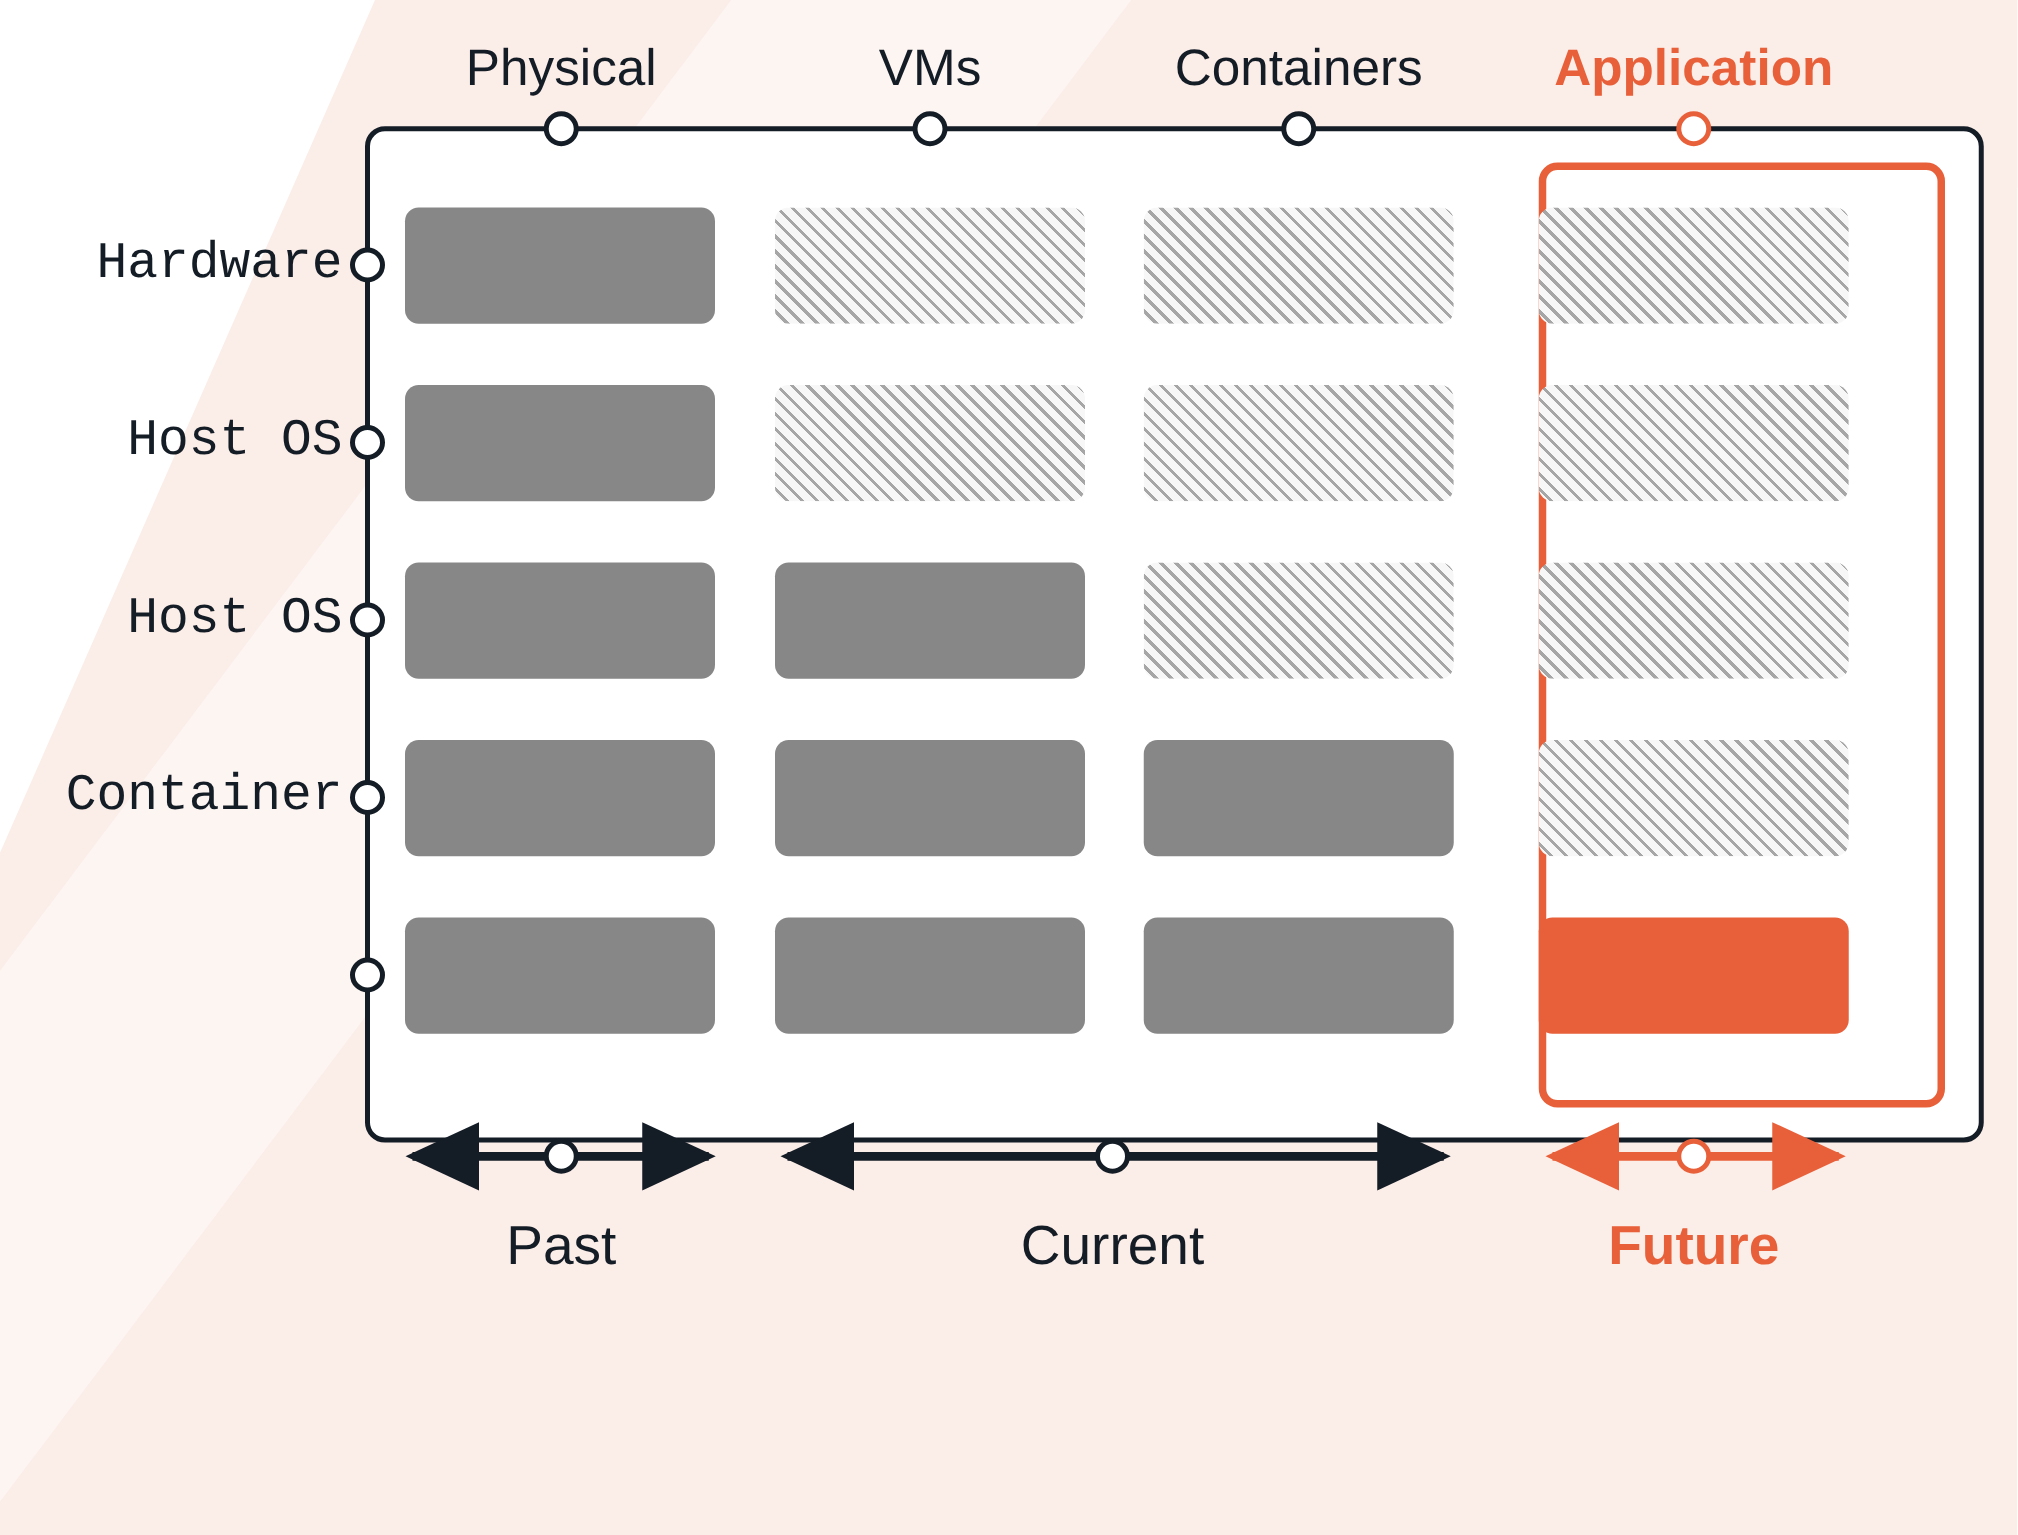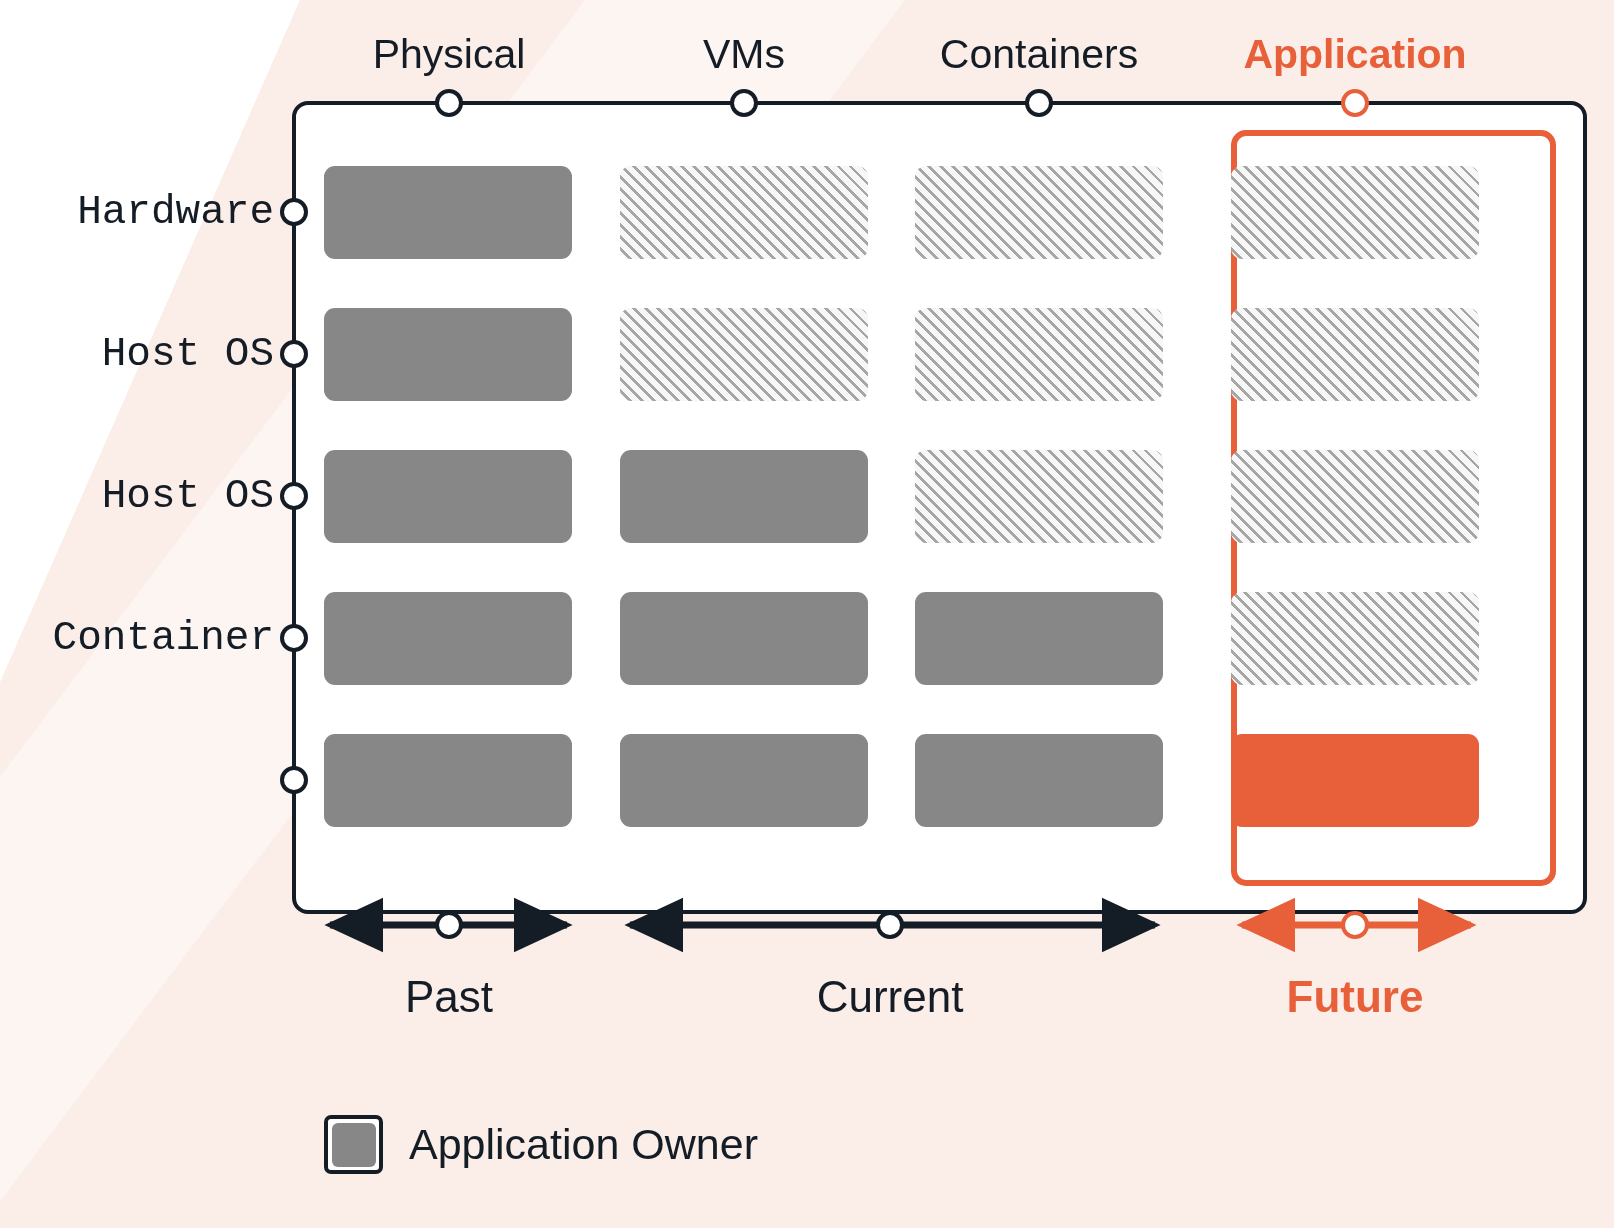--- a/index.html
+++ b/index.html
@@ -171,22 +171,16 @@
 
     <div class="cell owner" style="left:324px;top:734px;width:248px;height:93px"></div>
     <div class="cell owner" style="left:620px;top:734px;width:248px;height:93px"></div>
     <div class="cell owner" style="left:915px;top:734px;width:248px;height:93px"></div>
     <div class="cell accentfill" style="left:1231px;top:734px;width:248px;height:93px"></div>
 
     <div class="lbl eralabel" style="left:449px">Past</div>
     <div class="lbl eralabel" style="left:890px">Current</div>
     <div class="lbl eralabel accent" style="left:1355px">Future</div>
 
-    <div class="legend-item" style="left:324px;top:1115px">
-      <span class="legend-sw">
-          <i class="sw-owner"></i>
-        </span>
-      <span class="legend-text">Application Owner</span>
-    </div>
 
 
   </div>
 </div>
 
 </body></html>

